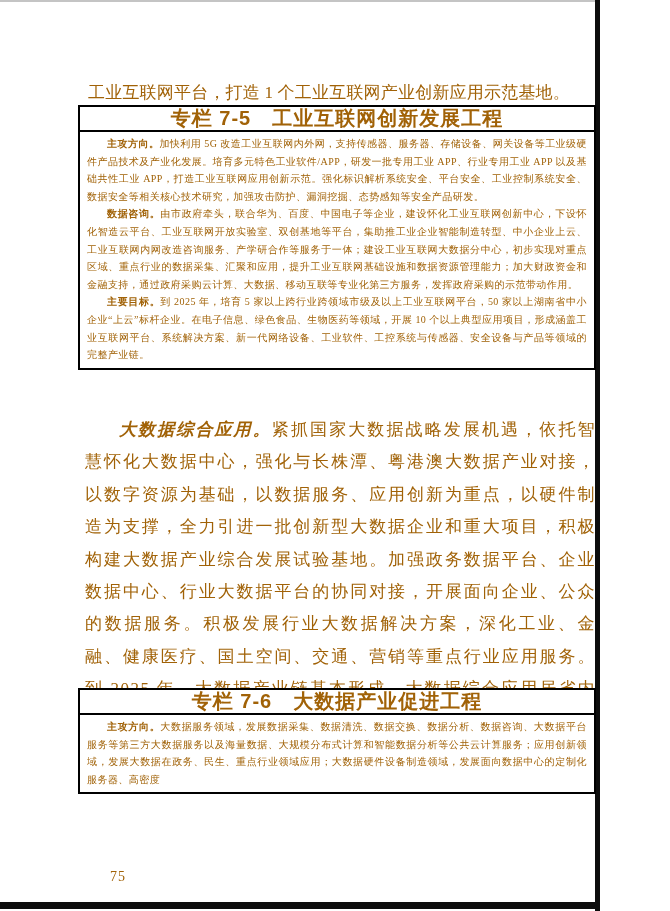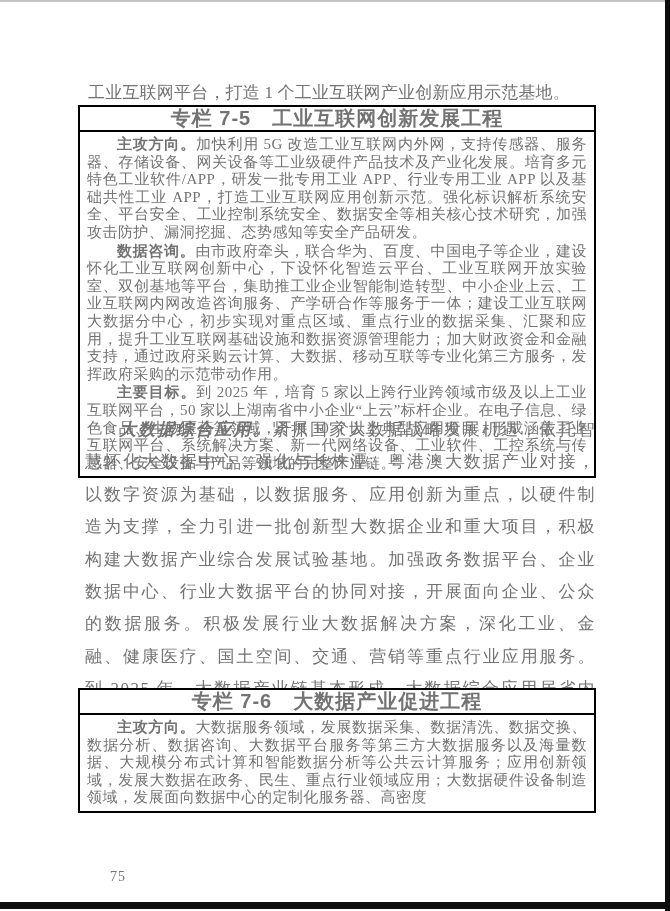--- a/index.html
+++ b/index.html
@@ -1,22 +1,22 @@
 <!DOCTYPE html>
 <html><head>
 <meta charset="utf-8">
 <style>
   html, body { margin: 0; padding: 0; background: #ffffff; }
   .page {
     position: relative;
-    width: 670px;
+    width: 600px;
     height: 911px;
     background: #ffffff;
     overflow: hidden;
-    color: #737373;
+    color: #a16207;
     font-family: "Liberation Serif", "DejaVu Serif", serif;
   }
   
   .scan-top    { position: absolute; top: 0; left: 0; width: 670px; height: 2px; background: #c4c4c4; }
   .scan-right  { position: absolute; top: 0; right: 0; width: 5px; height: 911px; background: #0d0d0d; }
   .scan-bottom { position: absolute; left: 0; top: 902px; width: 670px; height: 7px; background: #0d0d0d; }
 
   .continuation {
     position: absolute; left: 88px; top: 80px; width: 508px;
     font-size: 17px; line-height: 26px; text-align: justify; margin: 0;
@@ -30,21 +30,21 @@
   .box-75 { top: 105px; }
   .box-76 { top: 688px; }
   .box-title {
     text-align: center; font-weight: bold;
     font-family: "Liberation Sans", "DejaVu Sans", sans-serif;
     font-size: 20px; line-height: 21px; padding: 1px 0;
     border-bottom: 2px solid #000; letter-spacing: 1px;
   }
   .box-body { padding: 3px 7px 4px 7px; }
   .box-body p {
-    margin: 0; font-size: 15px; line-height: 17.6px;
+    margin: 0; font-size: 10px; line-height: 17.6px;
     text-align: justify; text-indent: 2em; letter-spacing: 0.45px;
   }
   .box-lead {
     font-weight: bold;
     font-family: "Liberation Sans", "DejaVu Sans", sans-serif;
     letter-spacing: 0.45px;
   }
 
   .main-para {
     position: absolute; left: 85px; top: 414px; width: 511px;

